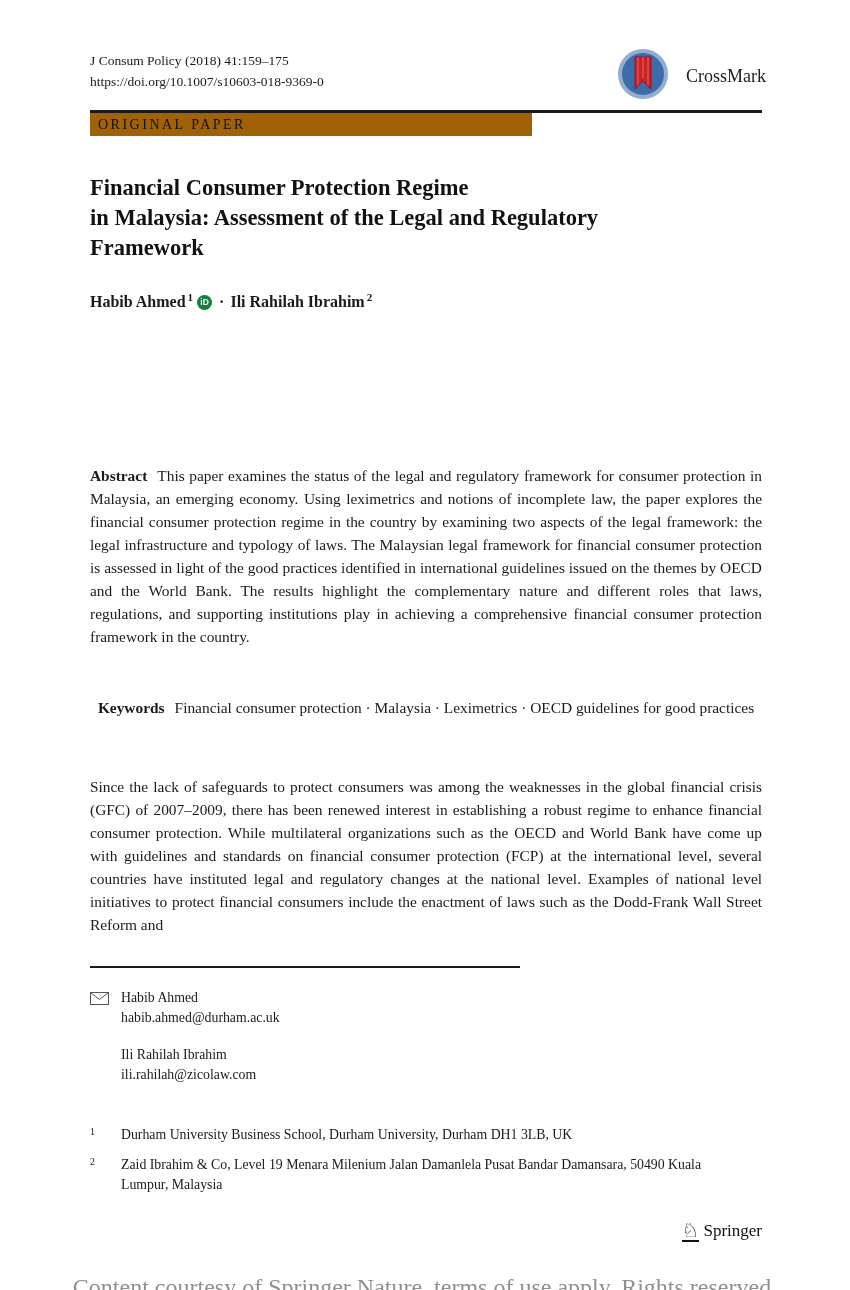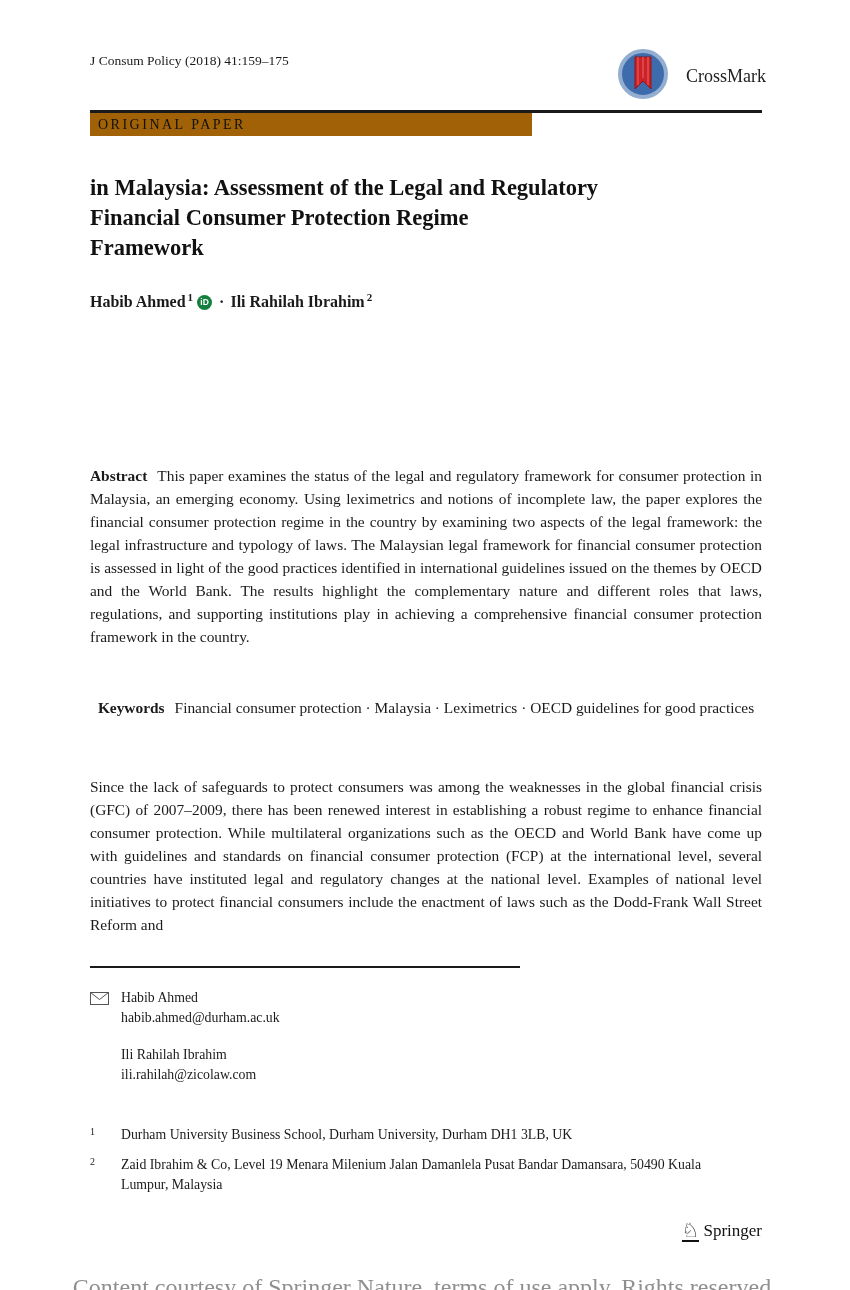--- a/index.html
+++ b/index.html
@@ -133,42 +133,43 @@
     margin-top: 31px;
   }
 </style>
 </head>
 <body>
 
 <div class="page">
 
   <div class="journal-head">
     <div>J Consum Policy (2018) 41:159–175</div>
+    <div>https://doi.org/10.1007/s10603-018-9369-0</div>
   </div>
 
   <div class="crossmark">
     <span>
       <svg width="52" height="52" viewBox="-26 -26 52 52">
         <circle cx="0" cy="0" r="23" fill="#3e6bab" stroke="#93aed1" stroke-width="4"></circle>
         <path d="M-8,-17 L8,-17 L8,15 L0,7 L-8,15 Z" fill="#cc2128" stroke="#8f161b" stroke-width="1"></path>
         <path d="M-5,-17 L-5,11 M0,-17 L0,4 M5,-17 L5,11" stroke="#e2554f" stroke-width="1.4" fill="none"></path>
       </svg>
     </span>
     <span class="crossmark-label">CrossMark</span>
   </div>
 
   <div class="rule-top"></div>
 
   <div class="banner">
     <span>ORIGINAL PAPER</span>
   </div>
 
   <div class="title">
+    <div>Financial Consumer Protection Regime</div>
     <div>in Malaysia: Assessment of the Legal and Regulatory</div>
-    <div>Financial Consumer Protection Regime</div>
     <div>Framework</div>
   </div>
 
   <div class="authors">
     <span>Habib Ahmed</span>
       <sup>1</sup>
       <span class="orcid">iD</span>
       <span class="author-sep">·</span>
       <span>Ili Rahilah Ibrahim</span>
       <sup>2</sup>

